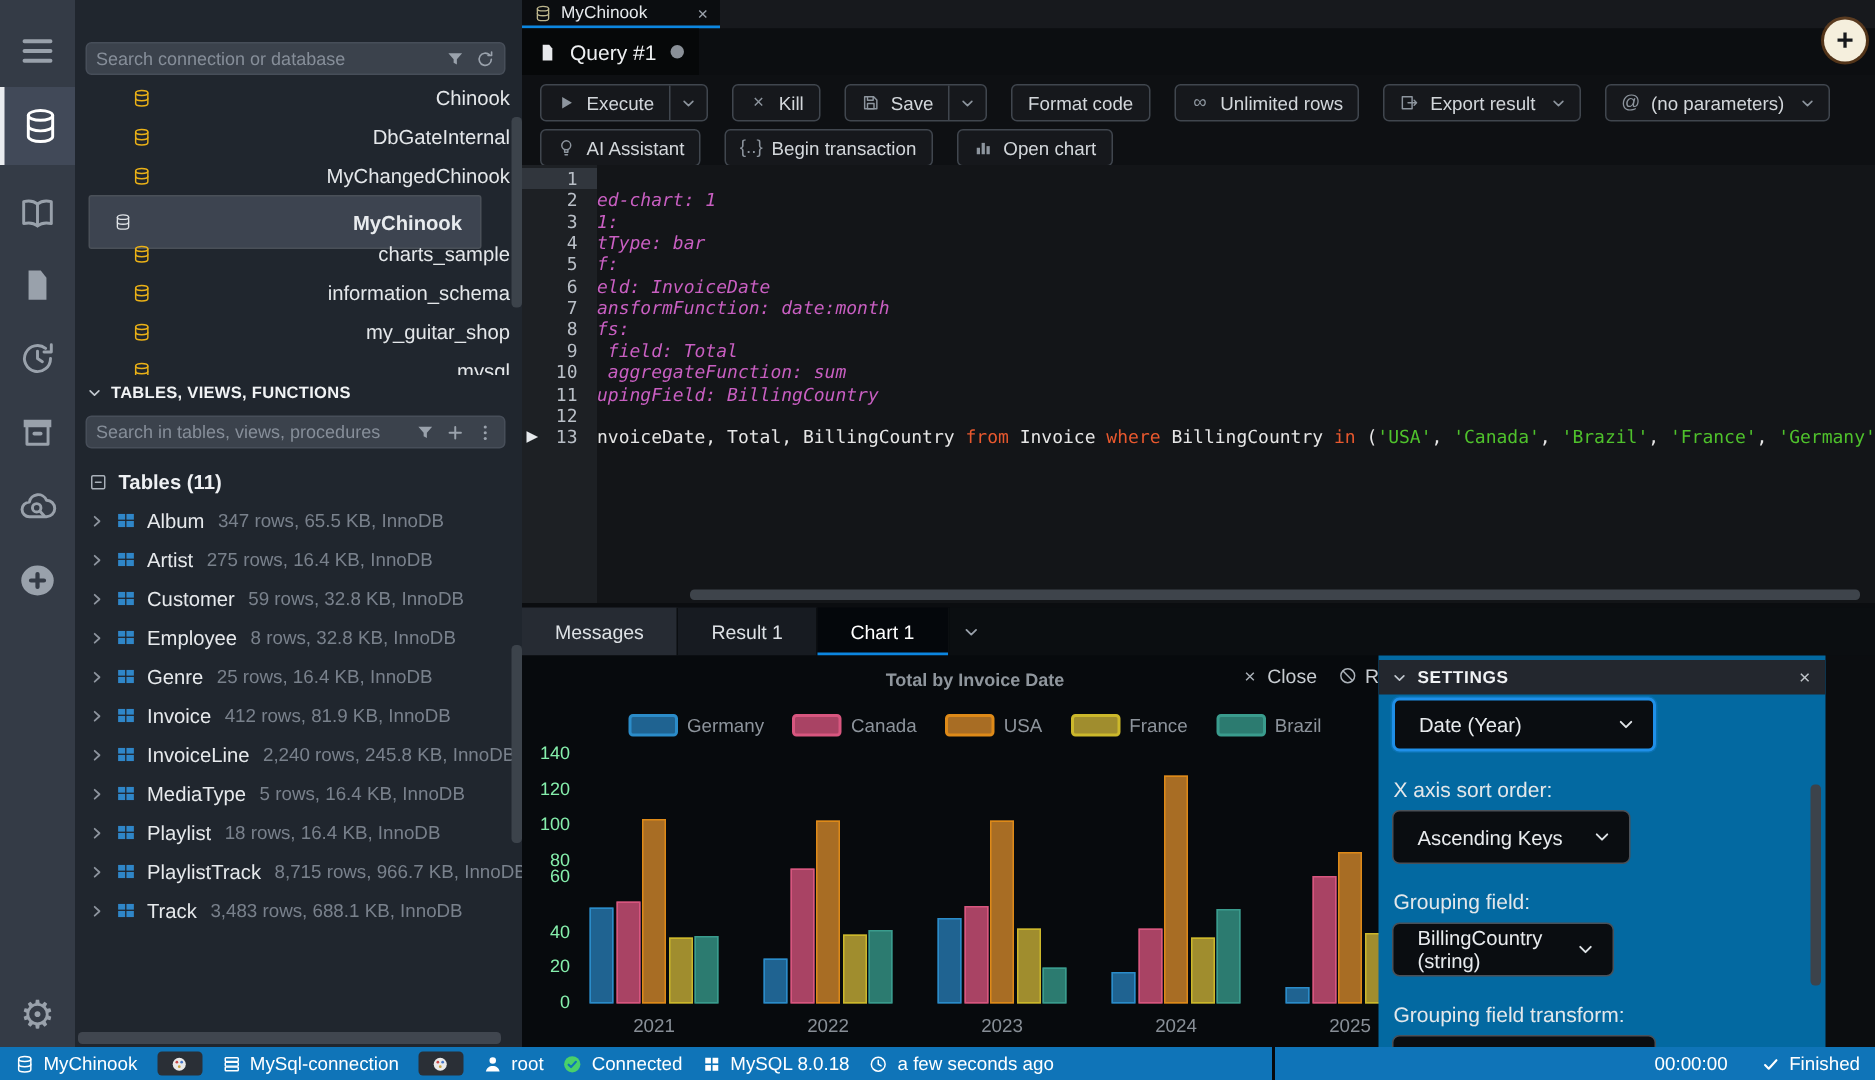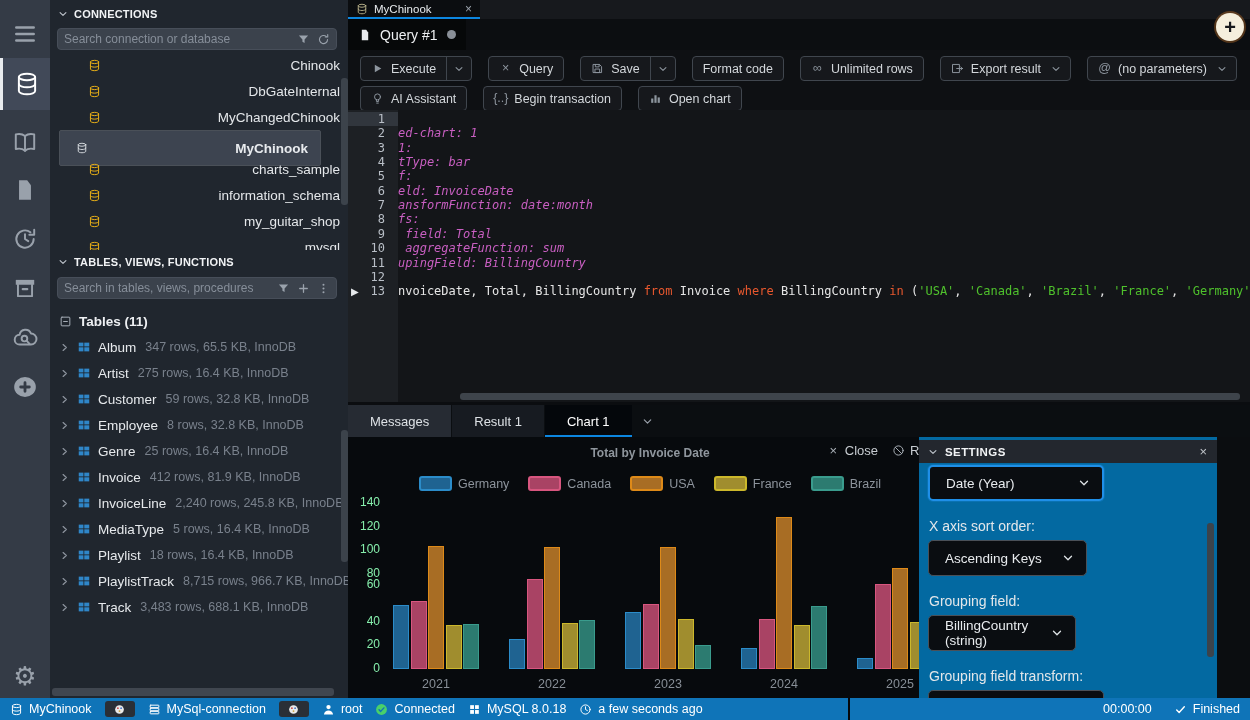--- a/index.html
+++ b/index.html
@@ -221,28 +221,20 @@
         </span>
       </div>
       <div class="rail-item" style="top: 654px;">
         <span class="ic">
           <span class="tg">⚙</span>
         </span>
       </div>
     </div>
 
   <div id="sidebar">
-    <div class="sec-head" style="top:2px">
-      <span class="ic">
-          <svg viewBox="0 0 24 24" fill="none" stroke="currentColor" stroke-width="2.6" stroke-linecap="round" stroke-linejoin="round">
-            <path d="M5 8.5l7 7 7-7"></path>
-          </svg>
-        </span>
-      <span>CONNECTIONS</span>
-    </div>
     <div class="searchbox" style="top:28px">
       <input readonly="" placeholder="Search connection or database" style="">
       <span class="ic">
           <svg viewBox="0 0 24 24" fill="none" stroke="currentColor" stroke-width="1.8" stroke-linecap="round" stroke-linejoin="round">
             <path d="M3.5 4.5h17l-6.5 7.5v6.5l-4-2.2v-4.3z" fill="currentColor" stroke="none"></path>
           </svg>
         </span>
       <span class="ic">
           <svg viewBox="0 0 24 24" fill="none" stroke="currentColor" stroke-width="2" stroke-linecap="round" stroke-linejoin="round">
             <path d="M19.5 12a7.5 7.5 0 1 1-2.2-5.3"></path>
@@ -635,21 +627,21 @@
                   <path d="M5 8.5l7 7 7-7"></path>
                 </svg>
               </span>
             </div>
           </div>
           <div class="tb-btn">
             <div class="tb-main">
               <span class="ic">
                 <span class="tg">×</span>
               </span>
-              <span>Query</span>
+              <span>Kill</span>
             </div>
           </div>
           <div class="tb-btn">
             <div class="tb-main">
               <span class="ic">
                 <svg viewBox="0 0 24 24" fill="none" stroke="currentColor" stroke-width="1.8" stroke-linecap="round" stroke-linejoin="round">
                   <path d="M4.5 4.5h11l4 4v11h-15z"></path>
                   <path d="M8 4.5V9h7V4.5"></path>
                   <rect x="8" y="13" width="8" height="6.5"></rect>
                 </svg>

